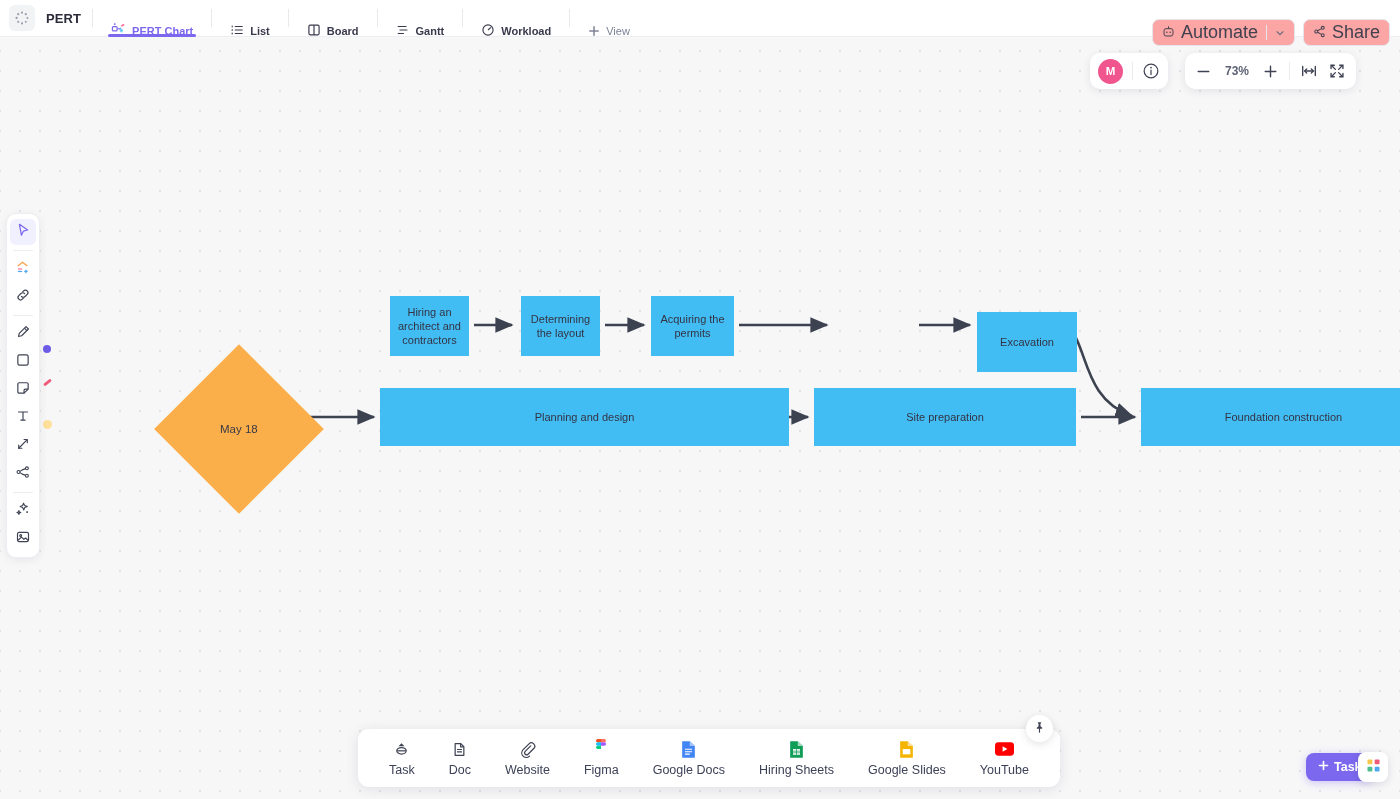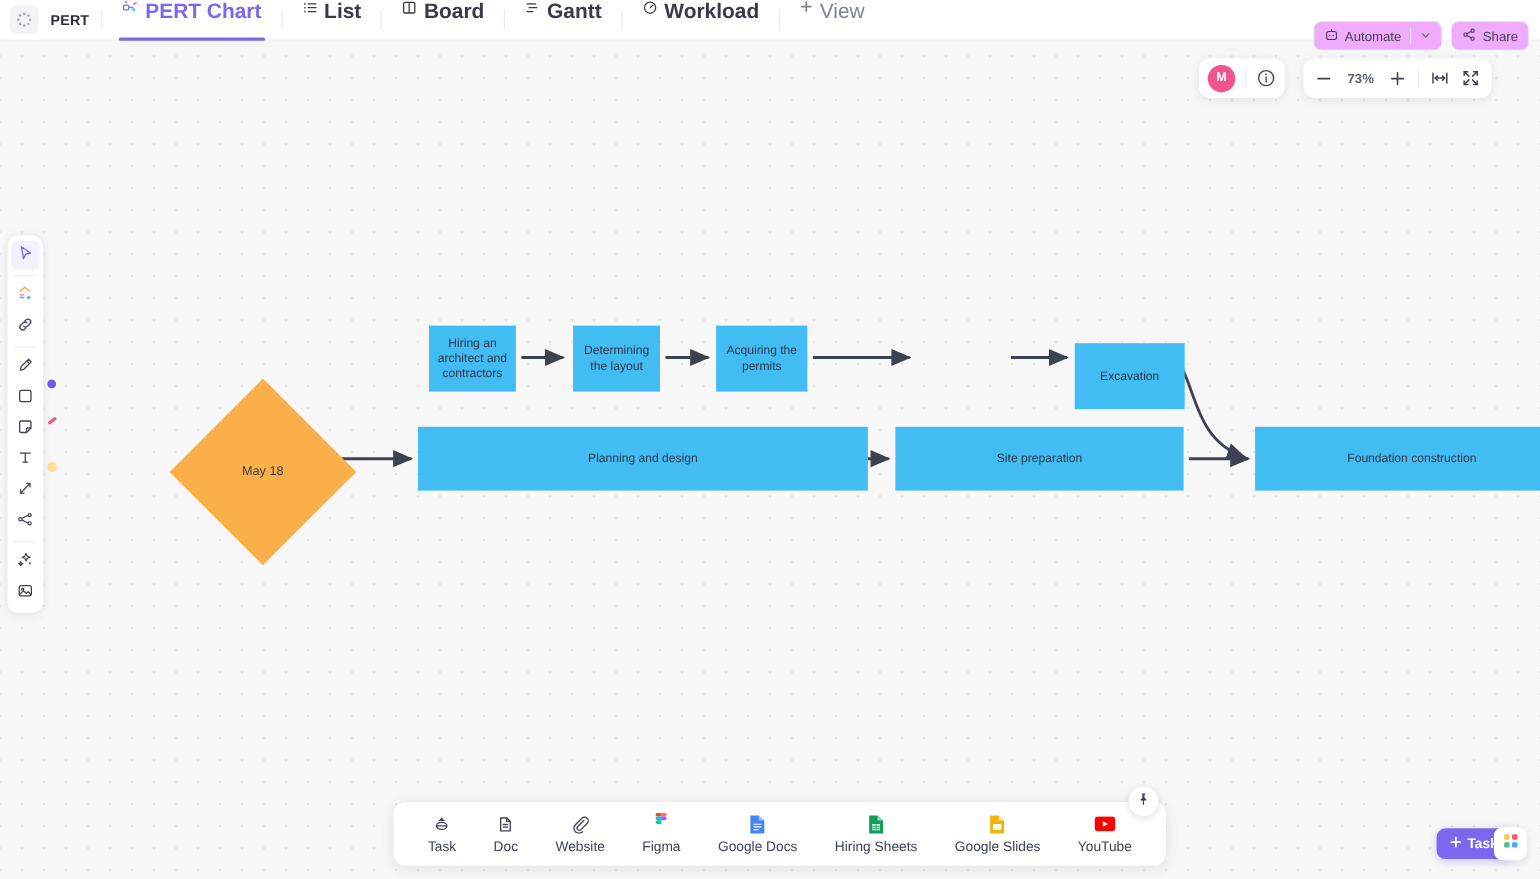--- a/index.html
+++ b/index.html
@@ -17,36 +17,36 @@
     background: #fff; border-bottom: 1px solid #eceef1;
     display: flex; align-items: center; z-index: 40;
   }
   .app-logo {
     width: 26px; height: 26px; margin-left: 9px; border-radius: 6px;
     background: #f2f3f5; display: flex; align-items: center; justify-content: center;
   }
   .proj-name { margin-left: 11px; font-size: 13px; font-weight: 700; letter-spacing: .1px; }
   .tabdiv { width: 1px; height: 18px; background: #e7e9ed; margin: 0 11px; }
   .tab {
-    display: flex; align-items: flex-start; gap: 6px; height: 37px;
-    padding: 0 7px; font-size: 19px; font-weight: 700; color: #39394d;
+    display: flex; align-items: flex-end; gap: 6px; height: 37px;
+    padding: 0 7px; font-size: 11px; font-weight: 700; color: #39394d;
     position: relative; cursor: pointer; white-space: nowrap;
   }
   .tab.active { color: #7b68ee; }
   .tab.active::after {
     content: ""; position: absolute; left: 4px; right: 4px; bottom: 0;
     height: 2.5px; background: #7b68ee; border-radius: 2px;
   }
   .tab.plain { color: #7d8396; font-weight: 400; }
   .tab .ic { display: flex; align-items: center; }
   .topbar-right { margin-left: auto; display: flex; align-items: center; gap: 8px; padding-right: 10px; }
   .pillbtn {
     display: flex; align-items: center; gap: 6px; height: 27px; padding: 0 9px;
-    border: 1px solid #e4e6eb; border-radius: 7px; background: #f0abfc;
-    font-size: 12px; color: #41414f; cursor: pointer; margin-top: 29px;
+    border: 1px solid #e4e6eb; border-radius: 7px; background: #fca5a5;
+    font-size: 18px; color: #41414f; cursor: pointer; margin-top: 29px;
   }
   .pillbtn .sep { width: 1px; height: 15px; background: #e4e6eb; margin: 0 2px; }
 
   
   .ltools {
     position: absolute; left: 6px; top: 213px; width: 34px;
     background: #fff; border: 1px solid #eceef1; border-radius: 10px;
     box-shadow: 0 2px 10px rgba(20,20,40,.07);
     padding: 5px 0; display: flex; flex-direction: column; align-items: center; gap: 2px;
     z-index: 30;

